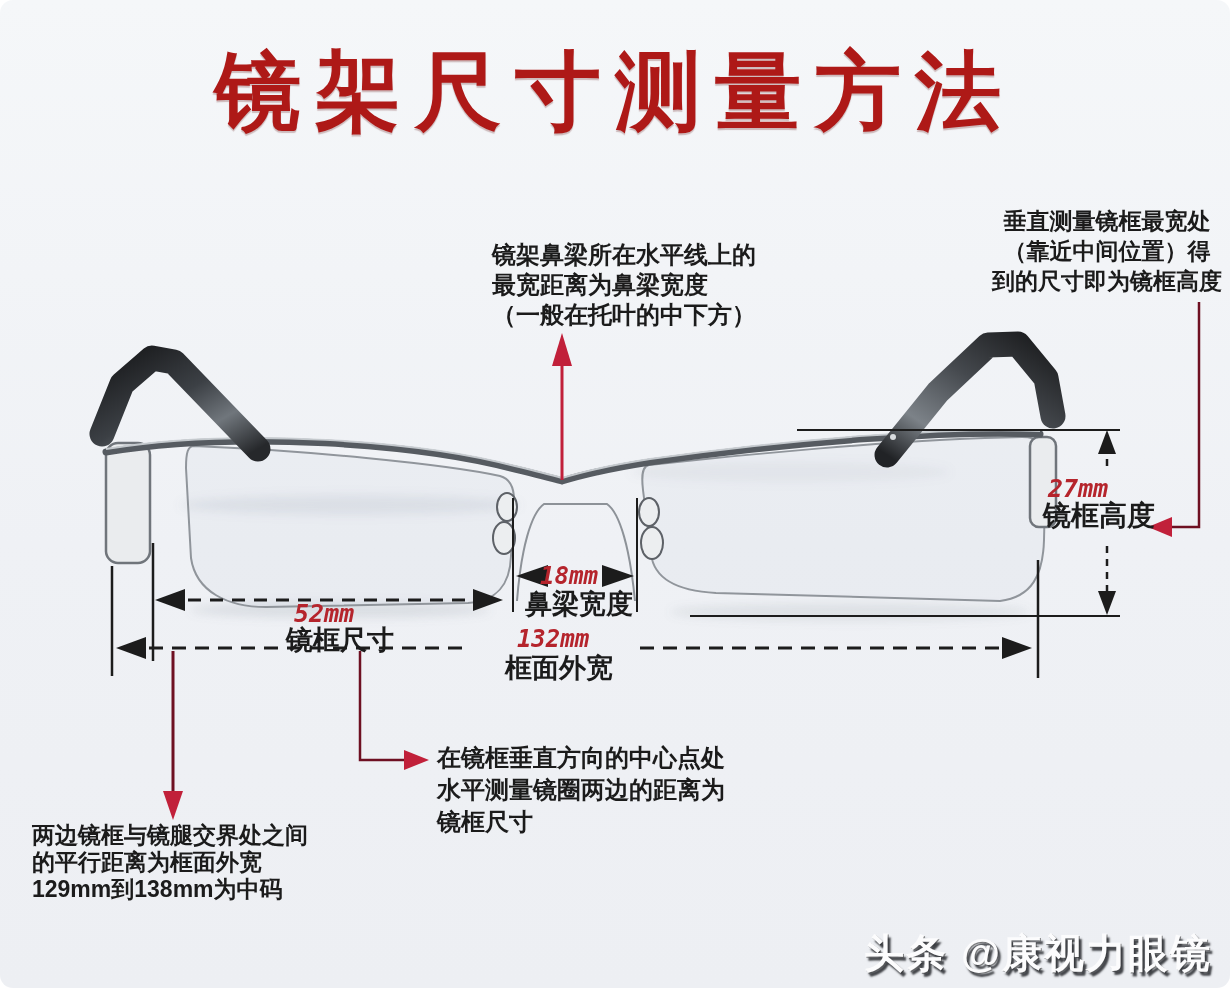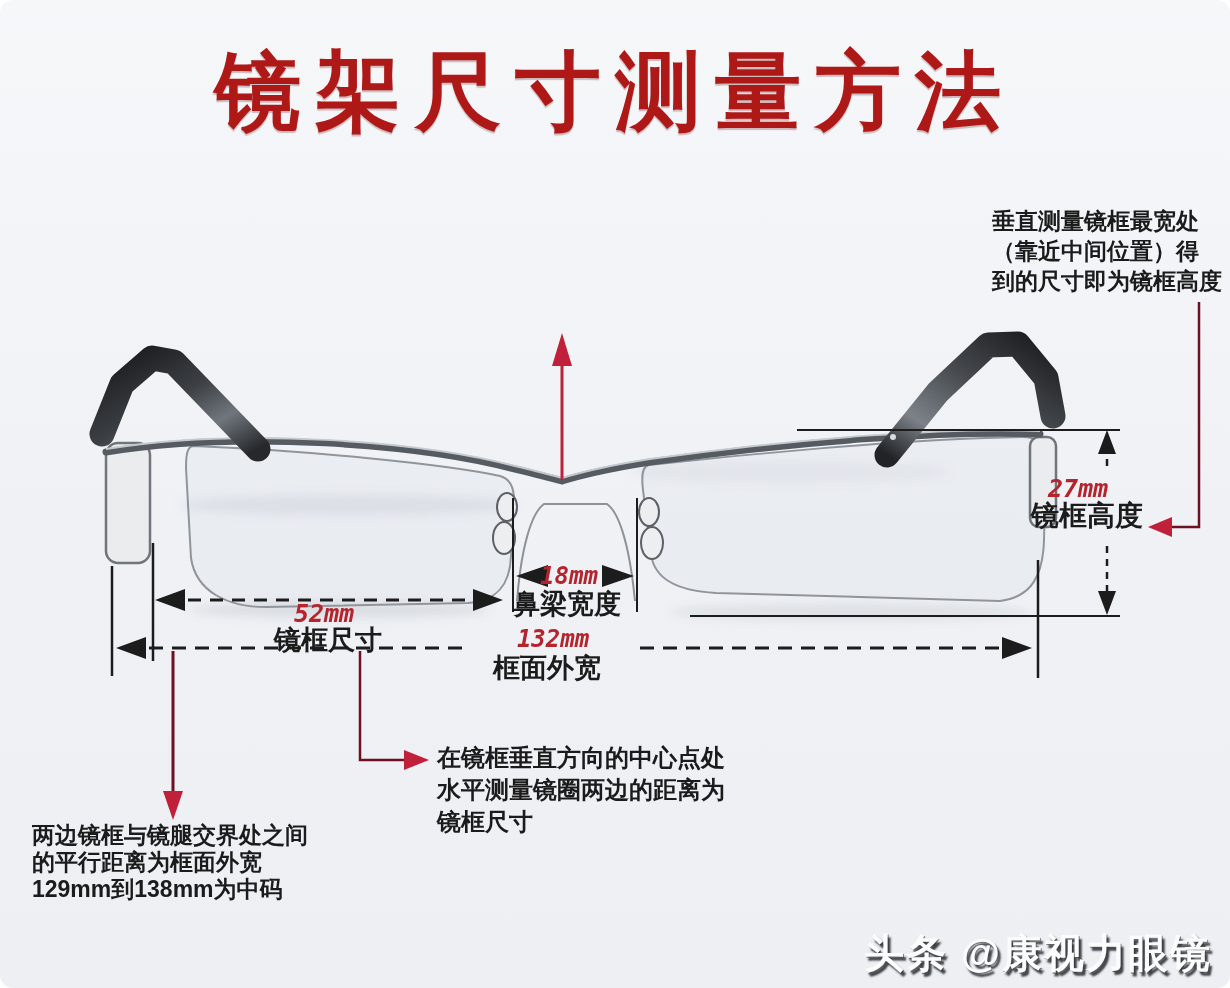--- a/index.html
+++ b/index.html
@@ -20,32 +20,32 @@
   .title{
     position:absolute;top:34px;left:0;right:0;text-align:center;
     font-size:86px;font-weight:900;letter-spacing:14px;
     color:var(--title_red);
     text-shadow:0 2px 1px rgba(90,8,8,.25);
     white-space:nowrap;
   }
   .note{position:absolute;color:var(--ink);font-weight:bold;}
   .note div{white-space:nowrap;}
   #bridge-note{left:492px;top:240px;font-size:24px;line-height:30px;}
-  #height-note{left:992px;top:206px;font-size:23px;line-height:30px;}
+  #height-note{left:992px;top:206px;font-size:23px;line-height:30px;text-align:center;}
   #lens-note{left:437px;top:742px;font-size:24px;line-height:32px;}
   #width-note{left:32px;top:822px;font-size:23px;line-height:27px;}
   .mval{
     position:absolute;transform:translateX(-50%);
     color:var(--value_red);font-weight:bold;white-space:nowrap;
     font-family:"DejaVu Sans Mono",monospace;
     font-style:italic;
   }
   .mlab{
     position:absolute;transform:translateX(-50%);
-    color:var(--ink);font-weight:bold;white-space:nowrap;
+    color:var(--ink);font-weight:bold;white-space:nowrap;margin-left:12px;
   }
   #val-52{left:324px;top:599px;font-size:25px;}
   #lab-52{left:328px;top:622px;font-size:27px;}
   #val-18{left:569px;top:562px;font-size:24px;}
   #lab-18{left:567px;top:586px;font-size:27px;}
   #val-132{left:553px;top:625px;font-size:24px;}
   #lab-132{left:547px;top:650px;font-size:27px;font-family:Liberation Serif, serif;}
   #val-27{left:1078px;top:474px;font-size:25px;}
   #lab-27{left:1087px;top:497px;font-size:28px;}
   .watermark{
@@ -154,20 +154,25 @@
       <polygon points="1148,527 1172,517 1172,537" fill="var(--arrow_red)"></polygon>
 
       <line x1="173" y1="651" x2="173" y2="795" stroke="var(--connector_red)" stroke-width="3"></line>
       <polygon points="173,820 163,791 183,791" fill="var(--arrow_red)"></polygon>
 
       <path d="M 360,651 L 360,760 L 406,760" fill="none" stroke="var(--connector_red)" stroke-width="2.5"></path>
       <polygon points="429,760 404,750 404,770" fill="var(--arrow_red)"></polygon>
     </g>
   </svg>
 
+  <div class="note" id="bridge-note">
+    <div>镜架鼻梁所在水平线上的</div>
+    <div>最宽距离为鼻梁宽度</div>
+    <div>（一般在托叶的中下方）</div>
+  </div>
 
   <div class="note" id="height-note">
     <div>垂直测量镜框最宽处</div>
     <div>（靠近中间位置）得</div>
     <div>到的尺寸即为镜框高度</div>
   </div>
 
   <div class="note" id="lens-note">
     <div>在镜框垂直方向的中心点处</div>
     <div>水平测量镜圈两边的距离为</div>

